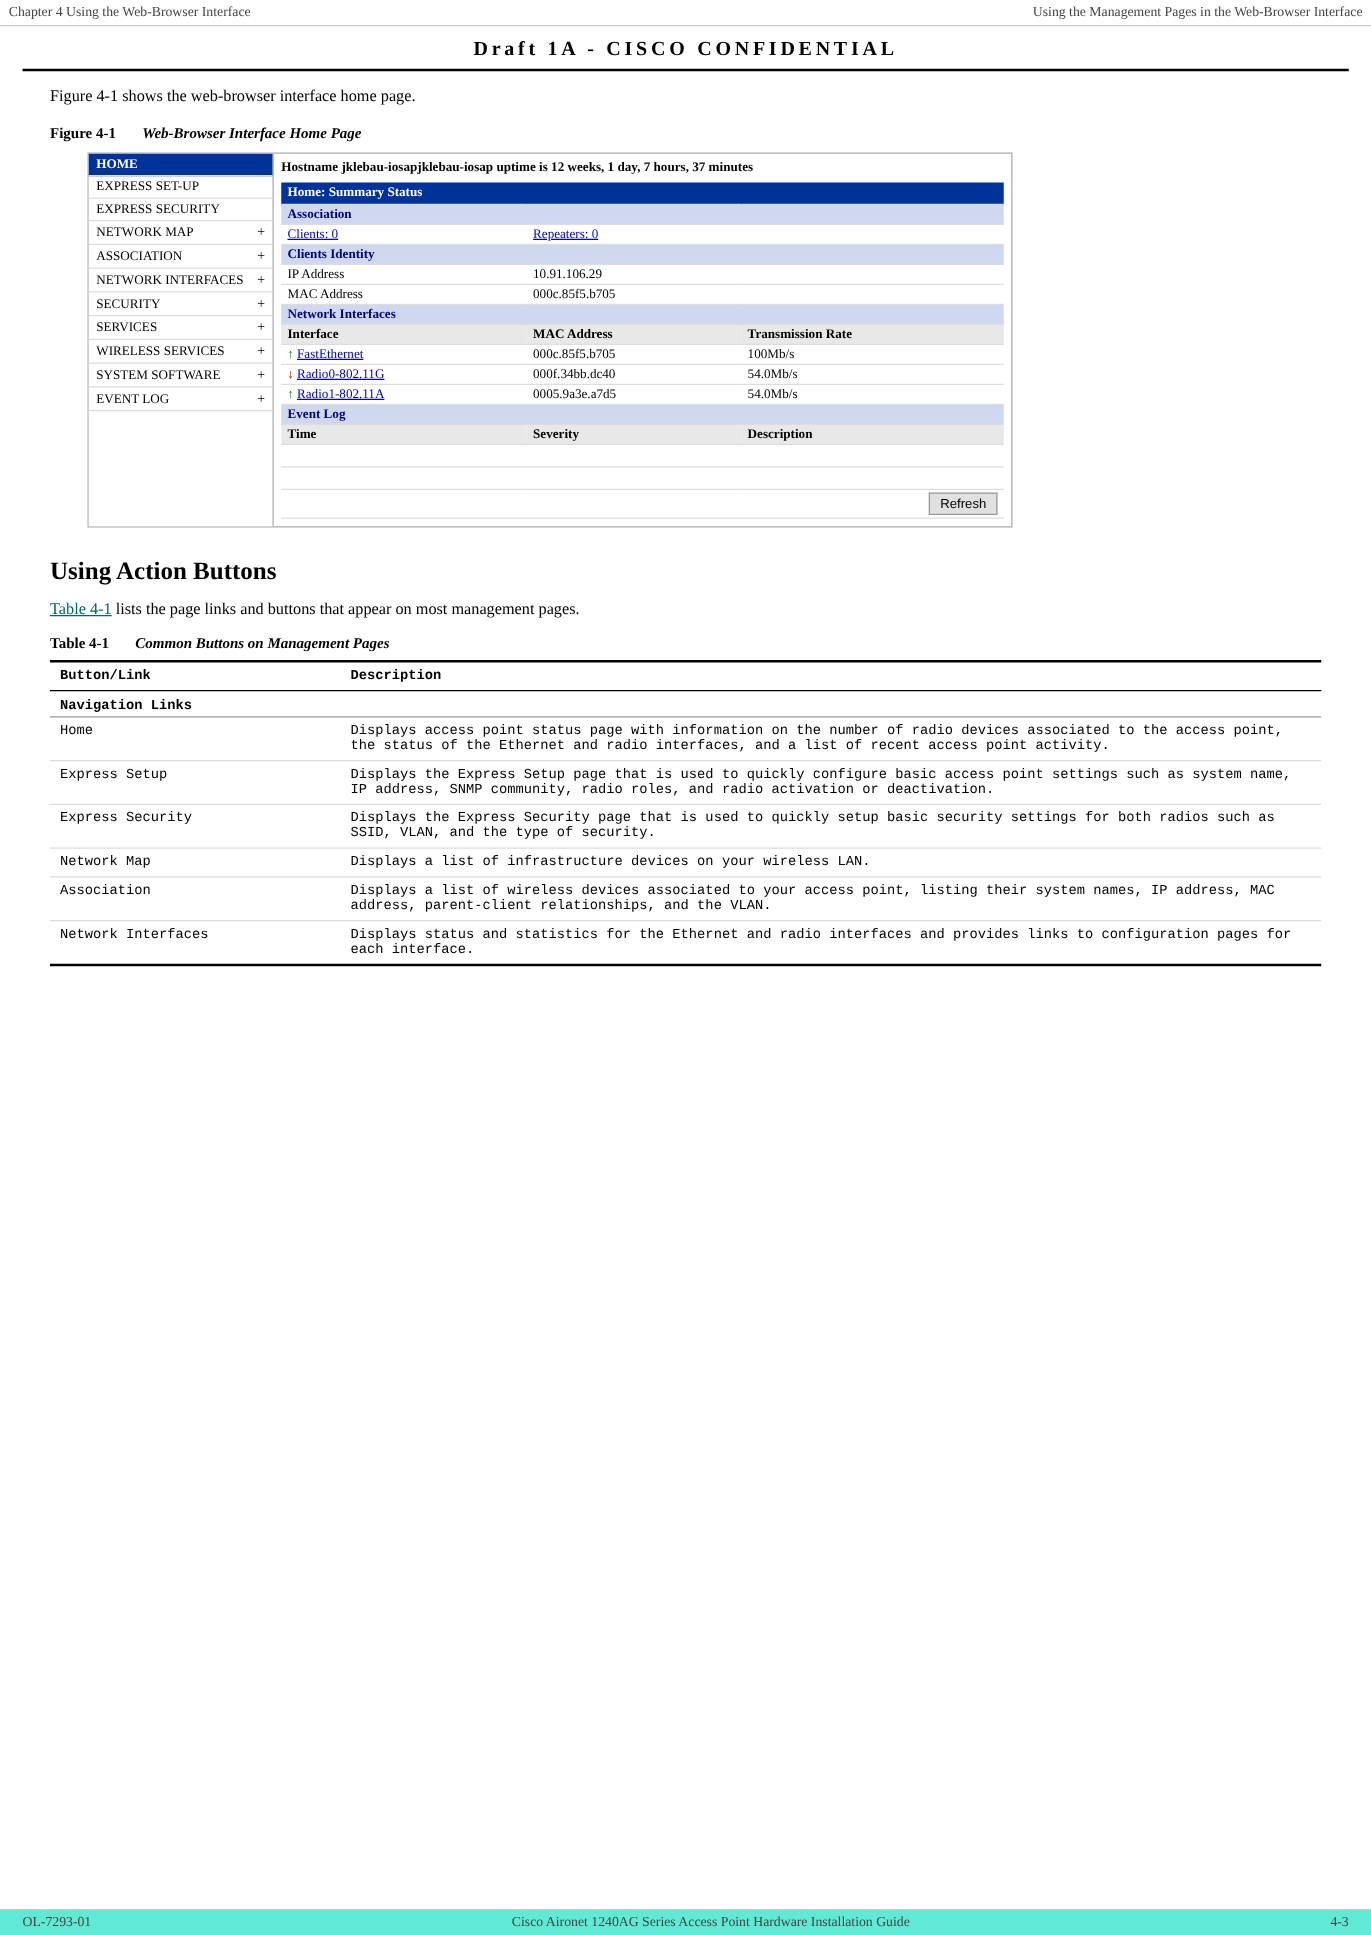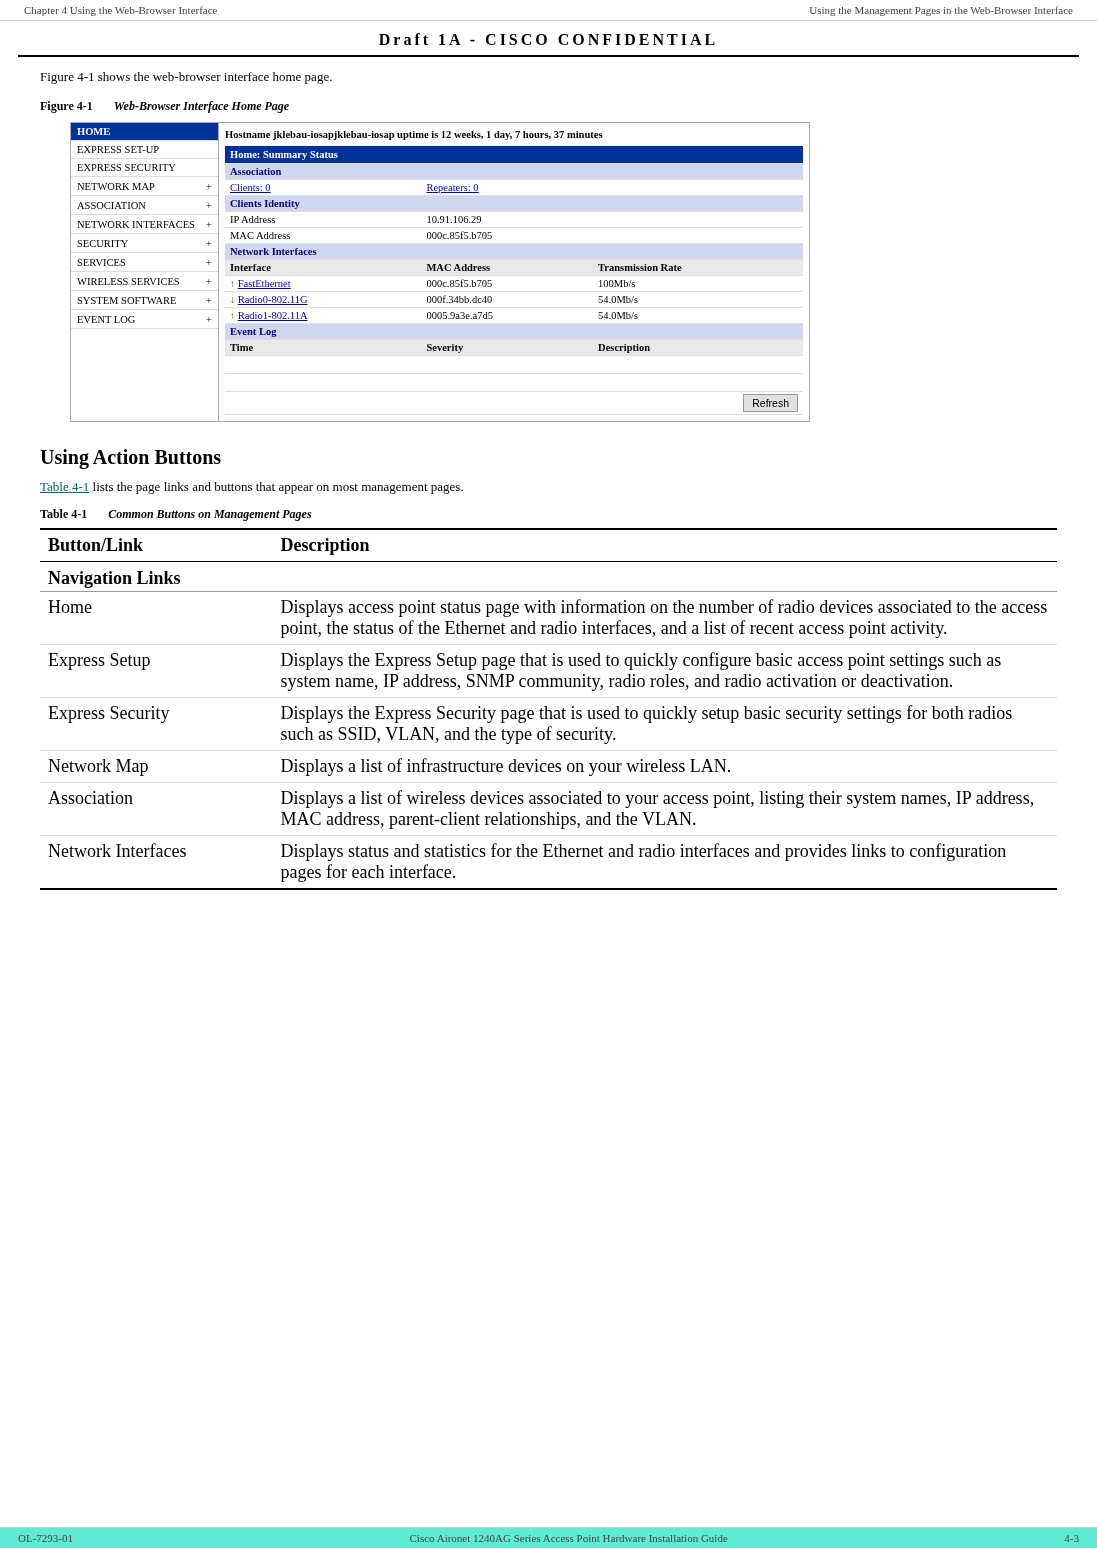--- a/index.html
+++ b/index.html
@@ -10,21 +10,21 @@
       color: #000;
       width: 1097px;
       min-height: 1548px;
     }
 
     
     .page-header {
       display: flex;
       justify-content: space-between;
       align-items: center;
-      padding: 4px 24px;
+      padding: 4px 7px;
       border-bottom: 1px solid #ccc;
       font-size: 11px;
       color: #444;
     }
 
     
     .title-banner {
       text-align: center;
       font-size: 16px;
       font-weight: bold;
@@ -171,21 +171,22 @@
     .table-label {
       font-size: 12px;
       font-weight: bold;
       margin-bottom: 6px;
     }
 
     
     .desc-table {
       width: 100%;
       border-collapse: collapse;
-      font-size: 18px;
+      font-size: 11px;
+      font-family: Liberation Mono, monospace;
     }
 
     .desc-table th {
       border-top: 2px solid #000;
       border-bottom: 1px solid #000;
       padding: 5px 8px;
       text-align: left;
       background: #fff;
       font-weight: bold;
     }

